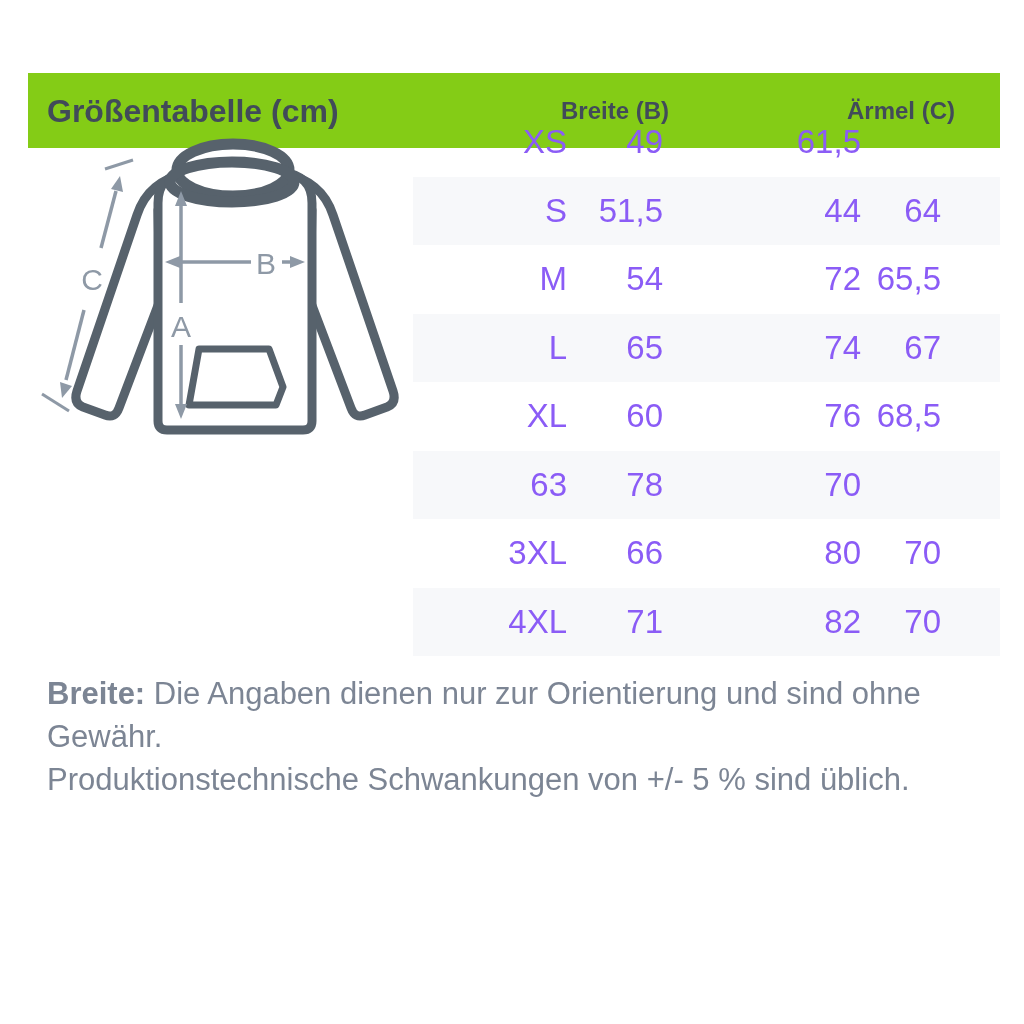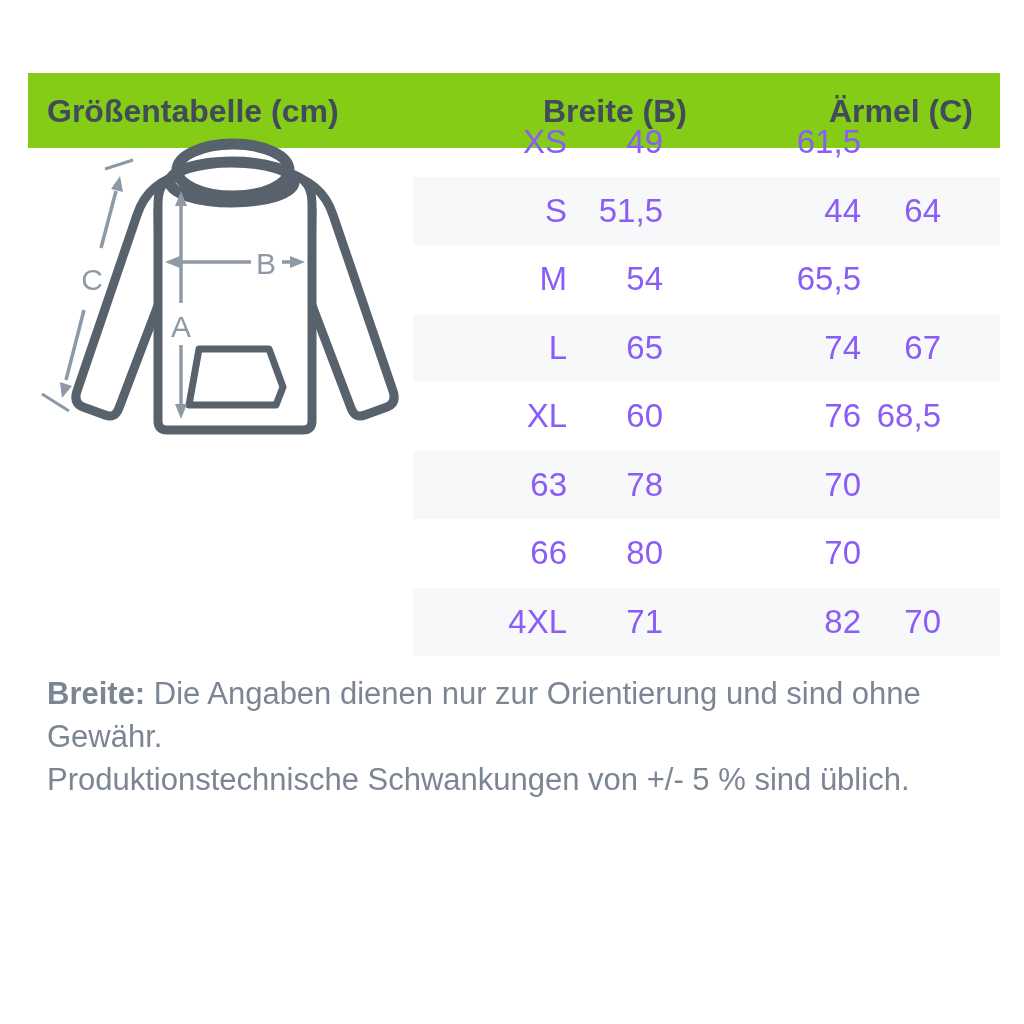--- a/index.html
+++ b/index.html
@@ -11,21 +11,21 @@
     position:absolute;left:28px;top:33px;width:972px;height:75px;
     background:#84cc16;
     margin-top:40px;
   }
   .header-title{
     position:absolute;left:19px;top:50%;transform:translateY(-50%);
     font-size:32px;font-weight:bold;color:#414B59;white-space:nowrap;
   }
   .col-head{
     position:absolute;top:50%;transform:translate(-50%,-50%);
-    font-size:32px;font-weight:bold;color:#414B59;white-space:nowrap;
+    font-size:24px;font-weight:bold;color:#414B59;white-space:nowrap;
   }
   .col-head.breite{left:587px;}
   .col-head.hoehe{left:734px;}
   .col-head.aermel{left:873px;}
   .rows{
     position:absolute;left:413px;top:108px;width:587px;
   }
   .row{
     display:grid;grid-template-columns:154px 96px 198px 80px;
     height:68.5px;align-items:center;
@@ -99,40 +99,42 @@
     </div>
     <div class="row striped">
       <div class="cell">S</div>
       <div class="cell">51,5</div>
       <div class="cell">44</div>
       <div class="cell">64</div>
     </div>
     <div class="row">
       <div class="cell">M</div>
       <div class="cell">54</div>
+      <div class="cell">72</div>
       <div class="cell">65,5</div>
     </div>
     <div class="row striped">
       <div class="cell">L</div>
       <div class="cell">65</div>
       <div class="cell">74</div>
       <div class="cell">67</div>
     </div>
     <div class="row">
       <div class="cell">XL</div>
       <div class="cell">60</div>
       <div class="cell">76</div>
       <div class="cell">68,5</div>
     </div>
     <div class="row striped">
       <div class="cell">63</div>
       <div class="cell">78</div>
       <div class="cell">70</div>
     </div>
     <div class="row">
+      <div class="cell">3XL</div>
       <div class="cell">66</div>
       <div class="cell">80</div>
       <div class="cell">70</div>
     </div>
     <div class="row striped">
       <div class="cell">4XL</div>
       <div class="cell">71</div>
       <div class="cell">82</div>
       <div class="cell">70</div>
     </div>

